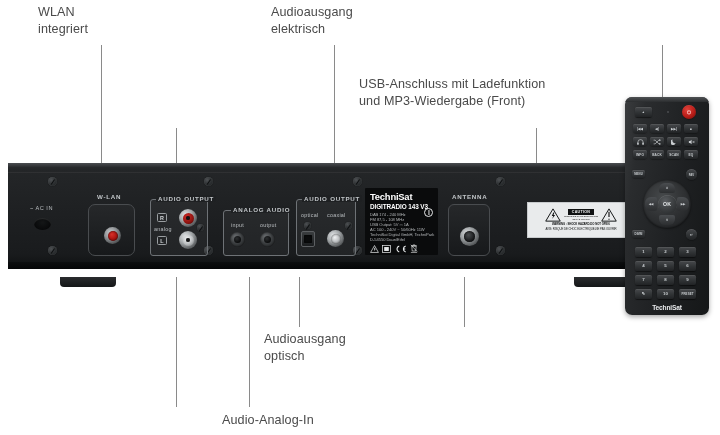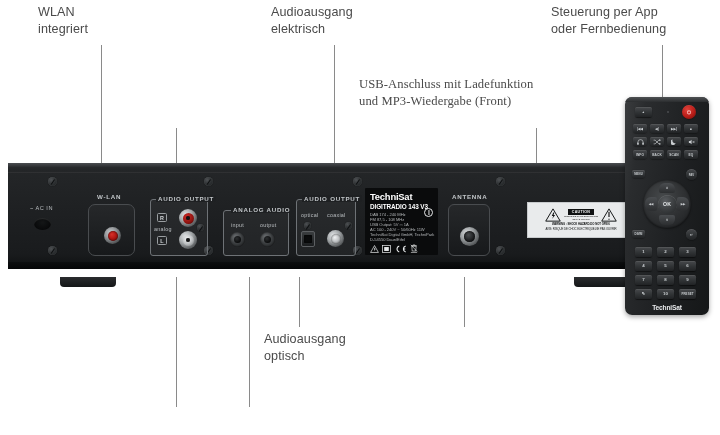--- a/index.html
+++ b/index.html
@@ -326,25 +326,24 @@
 </style>
 </head>
 <body>
 
 <div id="stage">
 
   <div class="caption" style="left:38px; top:4px;">WLAN
 integriert</div>
   <div class="caption" style="left:271px; top:4px;">Audioausgang
 elektrisch</div>
-  <div class="caption" style="left:359px; top:76px;font-family:Liberation Serif, serif;">USB-Anschluss mit Ladefunktion
+  <div class="caption" style="left:359px; top:76px;">USB-Anschluss mit Ladefunktion
 und MP3-Wiedergabe (Front)</div>
-  <div class="caption" style="left:551px; top:4px;">Steuerung per App
-oder Fernbedienung</div>
-
+
+  <div class="caption" style="left:222px; top:412px;">Audio-Analog-In</div>
   <div class="caption" style="left:264px; top:331px;">Audioausgang
 optisch</div>
 
   <div class="leader" style="left:101px; top:45px;  height:120px;"></div>
   <div class="leader" style="left:176px; top:128px; height:37px;"></div>
   <div class="leader" style="left:334px; top:45px;  height:120px;"></div>
   <div class="leader" style="left:536px; top:128px; height:37px;"></div>
   <div class="leader" style="left:662px; top:45px;  height:53px;"></div>
 
   <div class="leader" style="left:176px; top:277px; height:130px;"></div>

